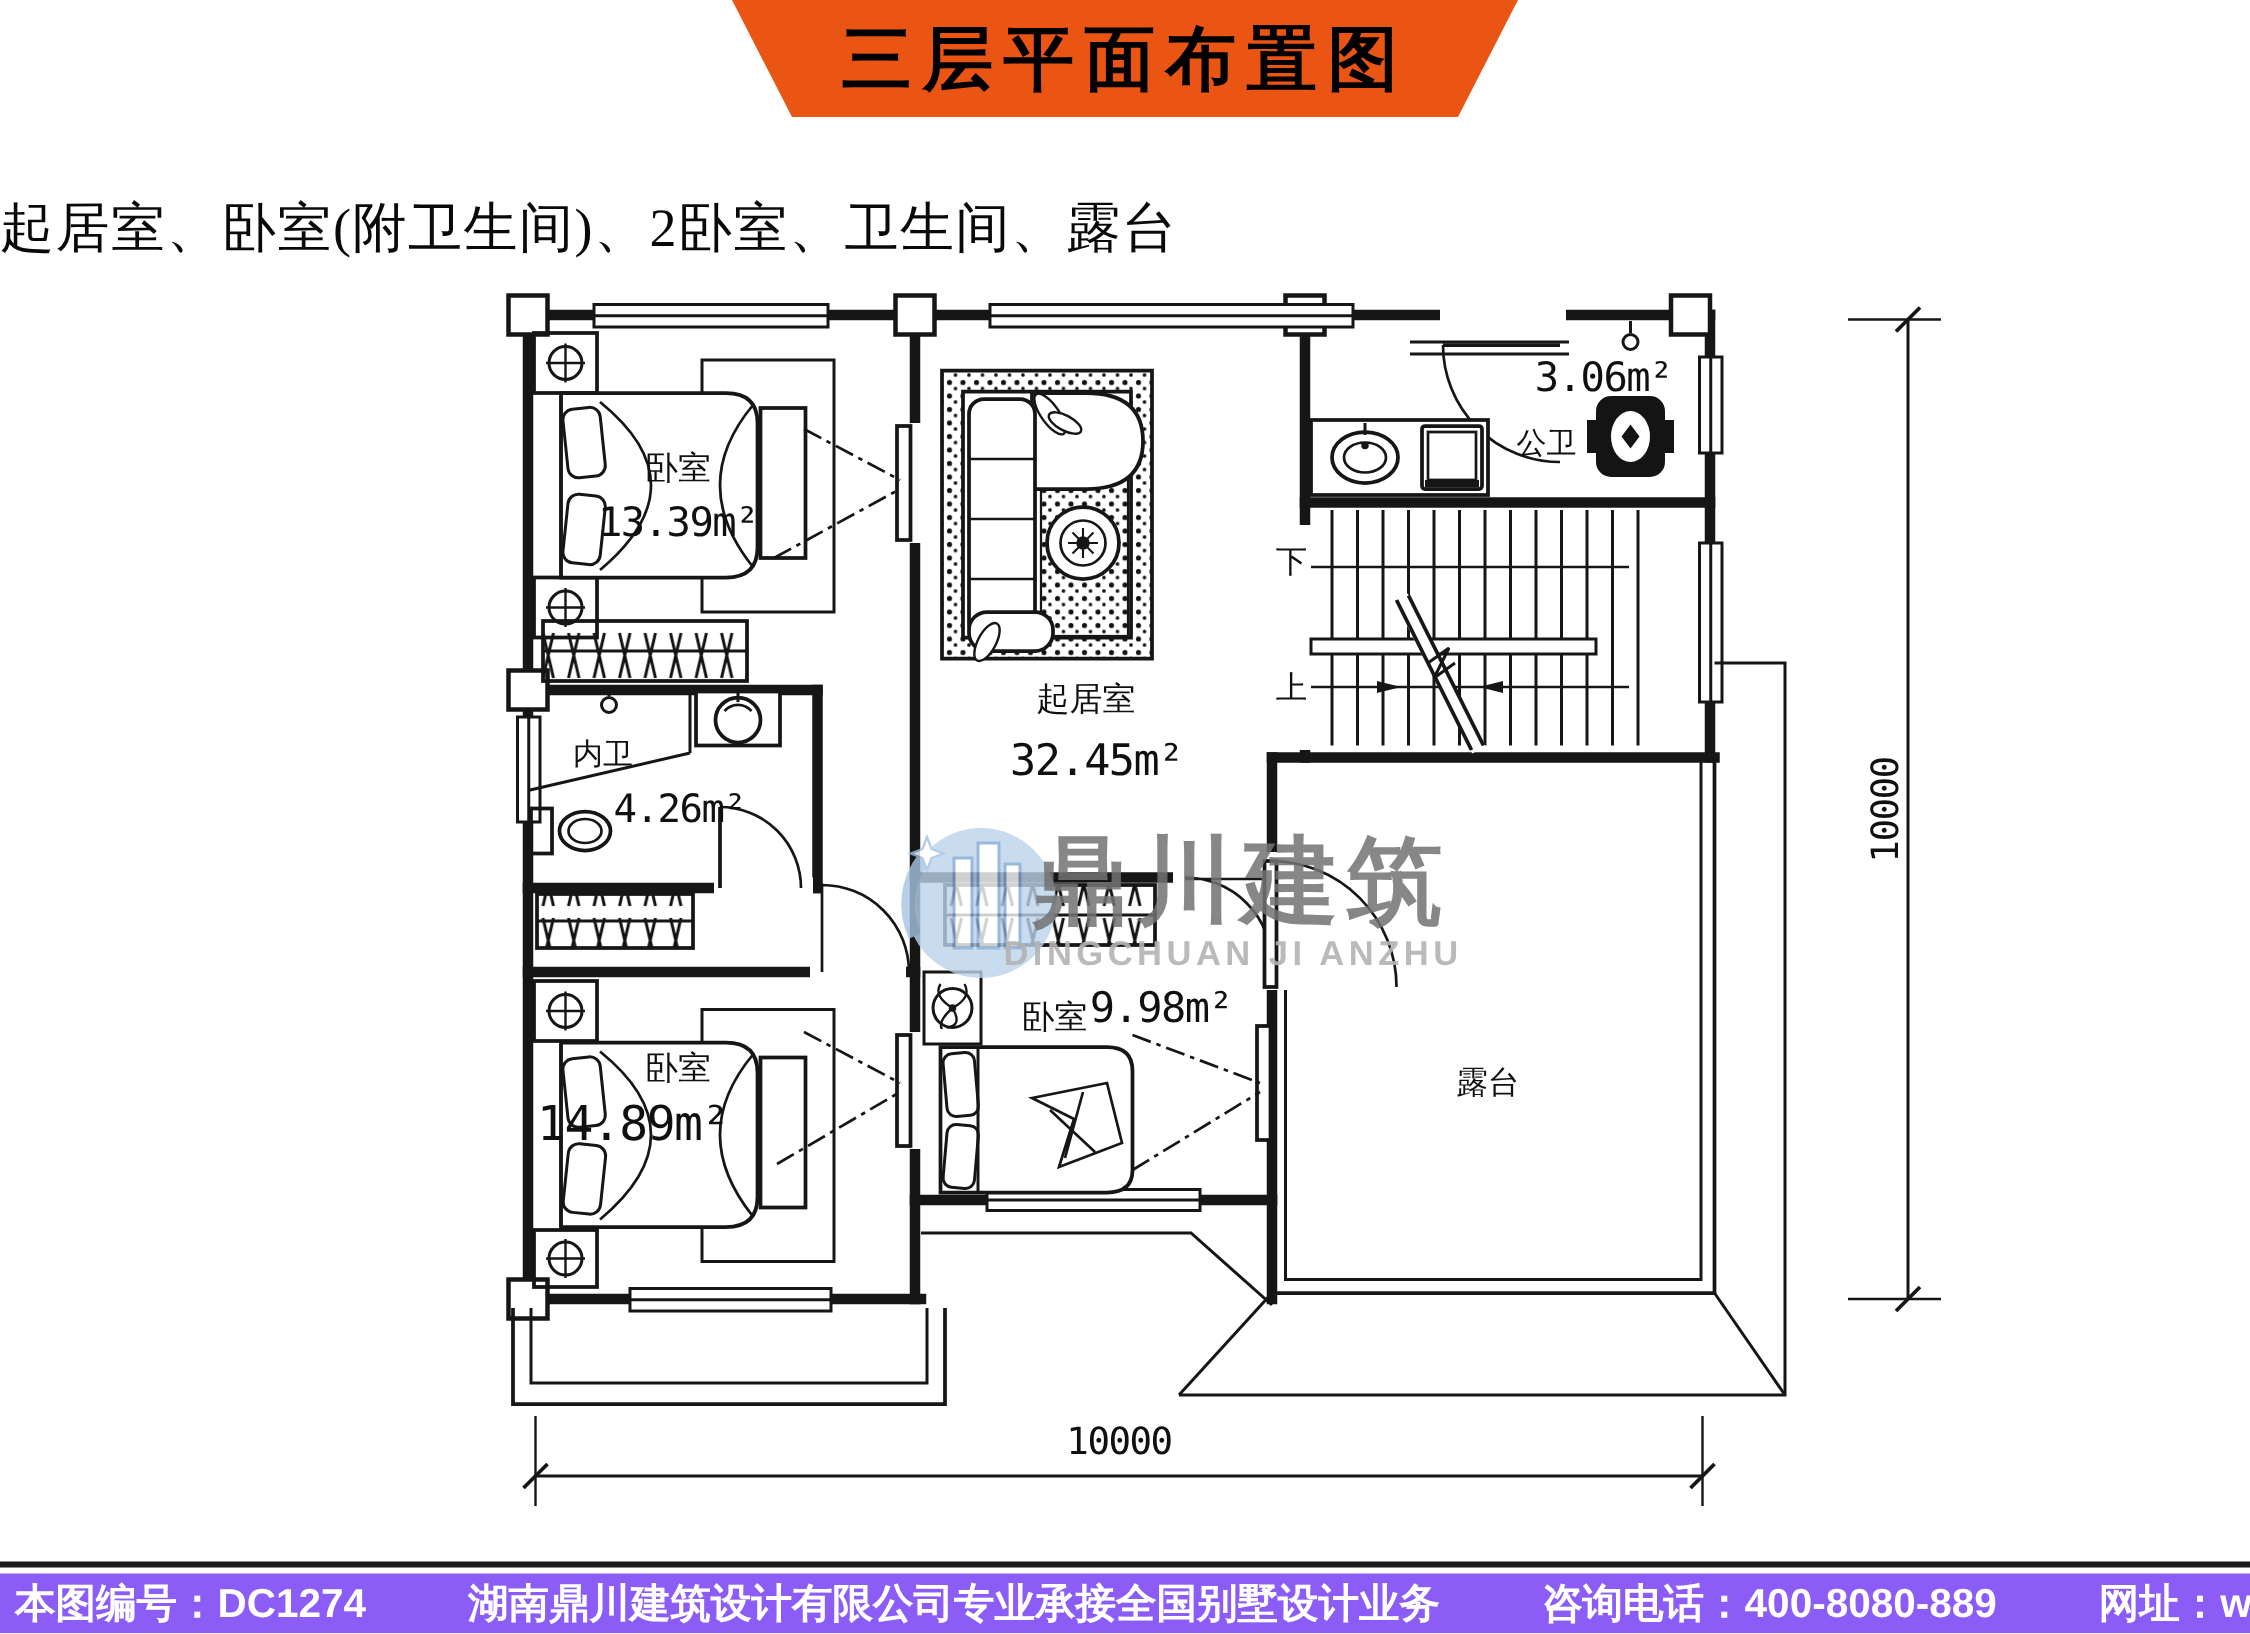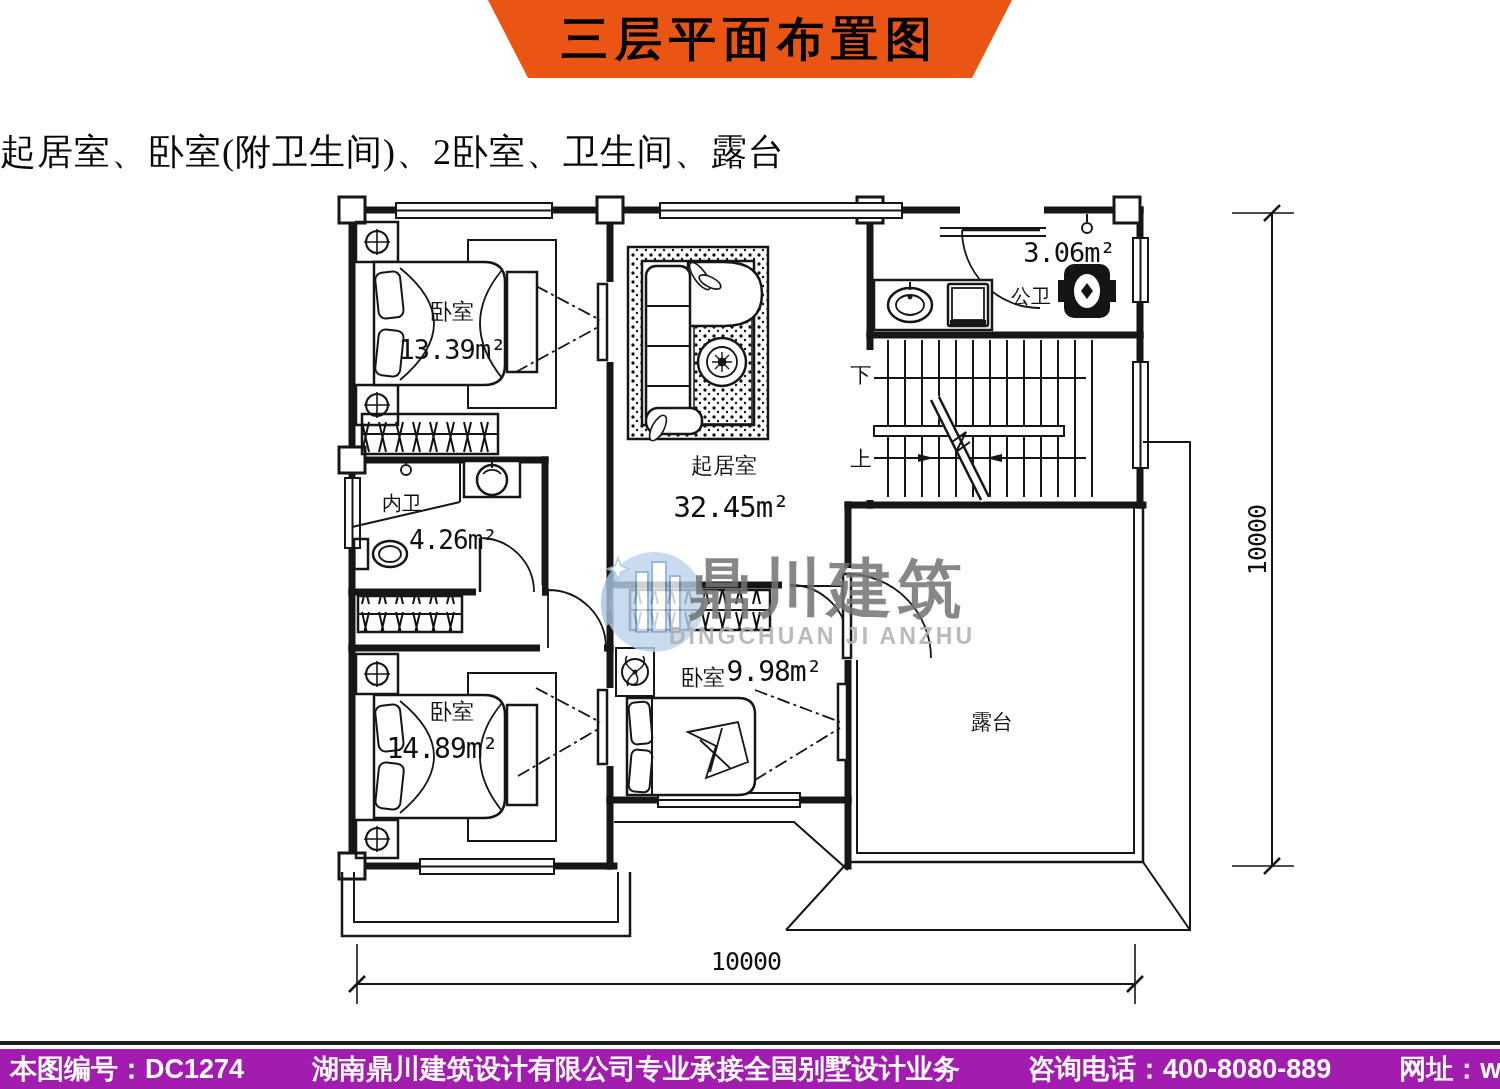--- a/index.html
+++ b/index.html
@@ -24,21 +24,21 @@
   #wm{position:absolute;left:0;top:0;width:1500px;height:1089px;pointer-events:none;}
   #wm .zh{position:absolute;left:828px;top:588px;transform:translate(-50%,-50%);
           font-size:64px;font-weight:700;color:#737373;opacity:.85;letter-spacing:6px;
           font-family:"Liberation Sans",sans-serif;}
   #wm .en{position:absolute;left:822px;top:636px;transform:translate(-50%,-50%);
           font-size:23px;font-weight:700;color:#b3b3b3;opacity:.9;letter-spacing:3px;
           font-family:"Liberation Sans",sans-serif;}
   #wm .logo{position:absolute;left:596px;top:544px;opacity:.8;}
   
   #rule{position:absolute;left:0;top:1041px;width:1500px;height:4px;background:#1c1c1c;}
-  #footer{position:absolute;left:0;top:1049px;width:1500px;height:40px;background:#a21caf;
+  #footer{position:absolute;left:0;top:1049px;width:1500px;height:40px;background:#8b5cf6;
           display:flex;align-items:center;color:#fff;font-size:27px;font-weight:700;}
   #footer span{margin-left:68px;white-space:nowrap;}
   #footer span:first-child{margin-left:10px;}
 </style>
 </head>
 <body>
 
 <div id="stage">
 
   <div id="banner">
@@ -289,21 +289,21 @@
   <div class="lbl num" style="left:1069px;top:252px;font-size:27px">3.06m²</div>
   <div class="lbl" style="left:1031px;top:296px;font-size:20px">公卫</div>
 
   <div class="lbl" style="left:724px;top:466px;font-size:22px">起居室</div>
   <div class="lbl num" style="left:731px;top:507px;font-size:29px">32.45m²</div>
 
   <div class="lbl" style="left:402px;top:503px;font-size:20px">内卫</div>
   <div class="lbl num" style="left:453px;top:540px;font-size:26px">4.26m²</div>
 
   <div class="lbl" style="left:452px;top:712px;font-size:22px">卧室</div>
-  <div class="lbl num" style="left:442px;top:749px;font-size:28px">14.89m²</div>
+  <div class="lbl num" style="left:422px;top:749px;font-size:32px">14.89m²</div>
 
   <div class="lbl" style="left:703px;top:678px;font-size:22px">卧室</div>
   <div class="lbl num" style="left:774px;top:672px;font-size:28px">9.98m²</div>
 
   <div class="lbl" style="left:992px;top:722px;font-size:21px">露台</div>
 
   <div class="lbl" style="left:861px;top:375px;font-size:21px">下</div>
   <div class="lbl" style="left:861px;top:459px;font-size:21px">上</div>
 
   <div class="lbl num" style="left:746px;top:961px;font-size:25px">10000</div>

